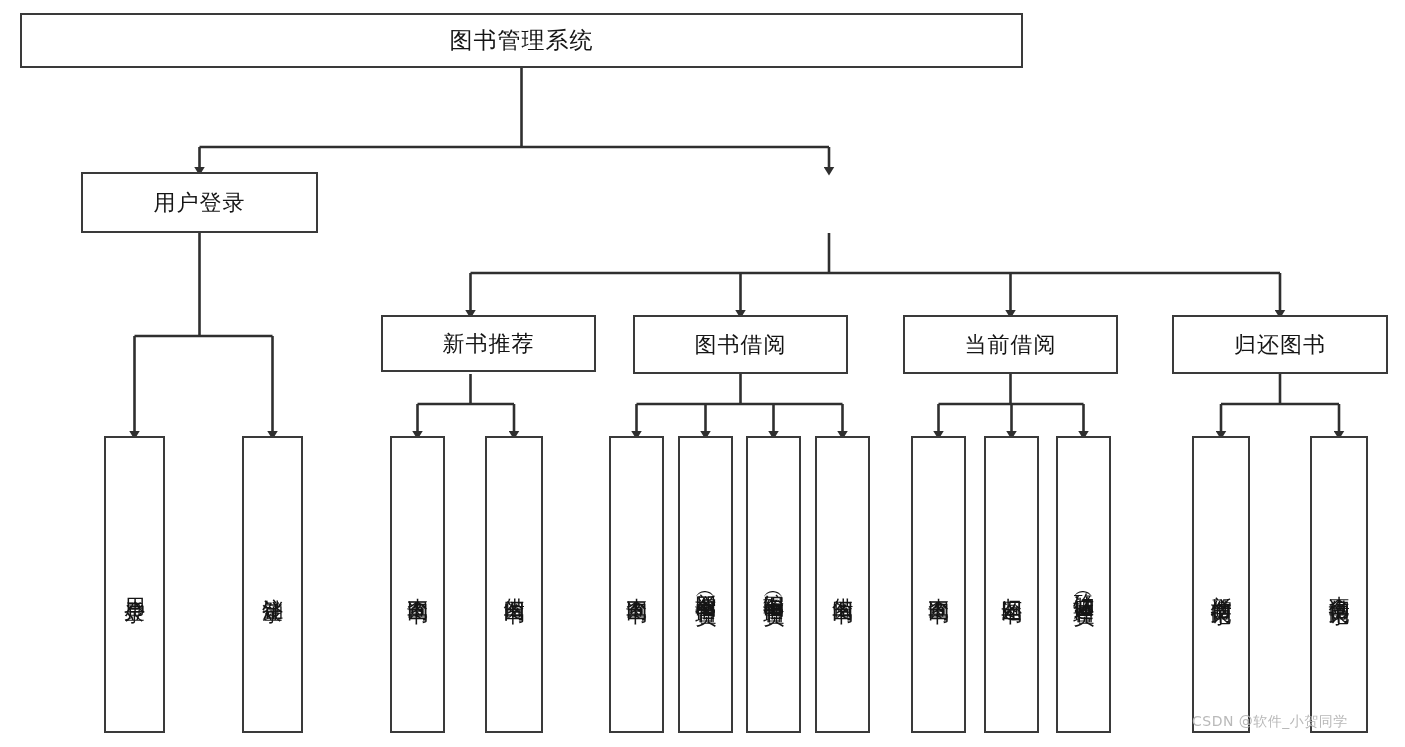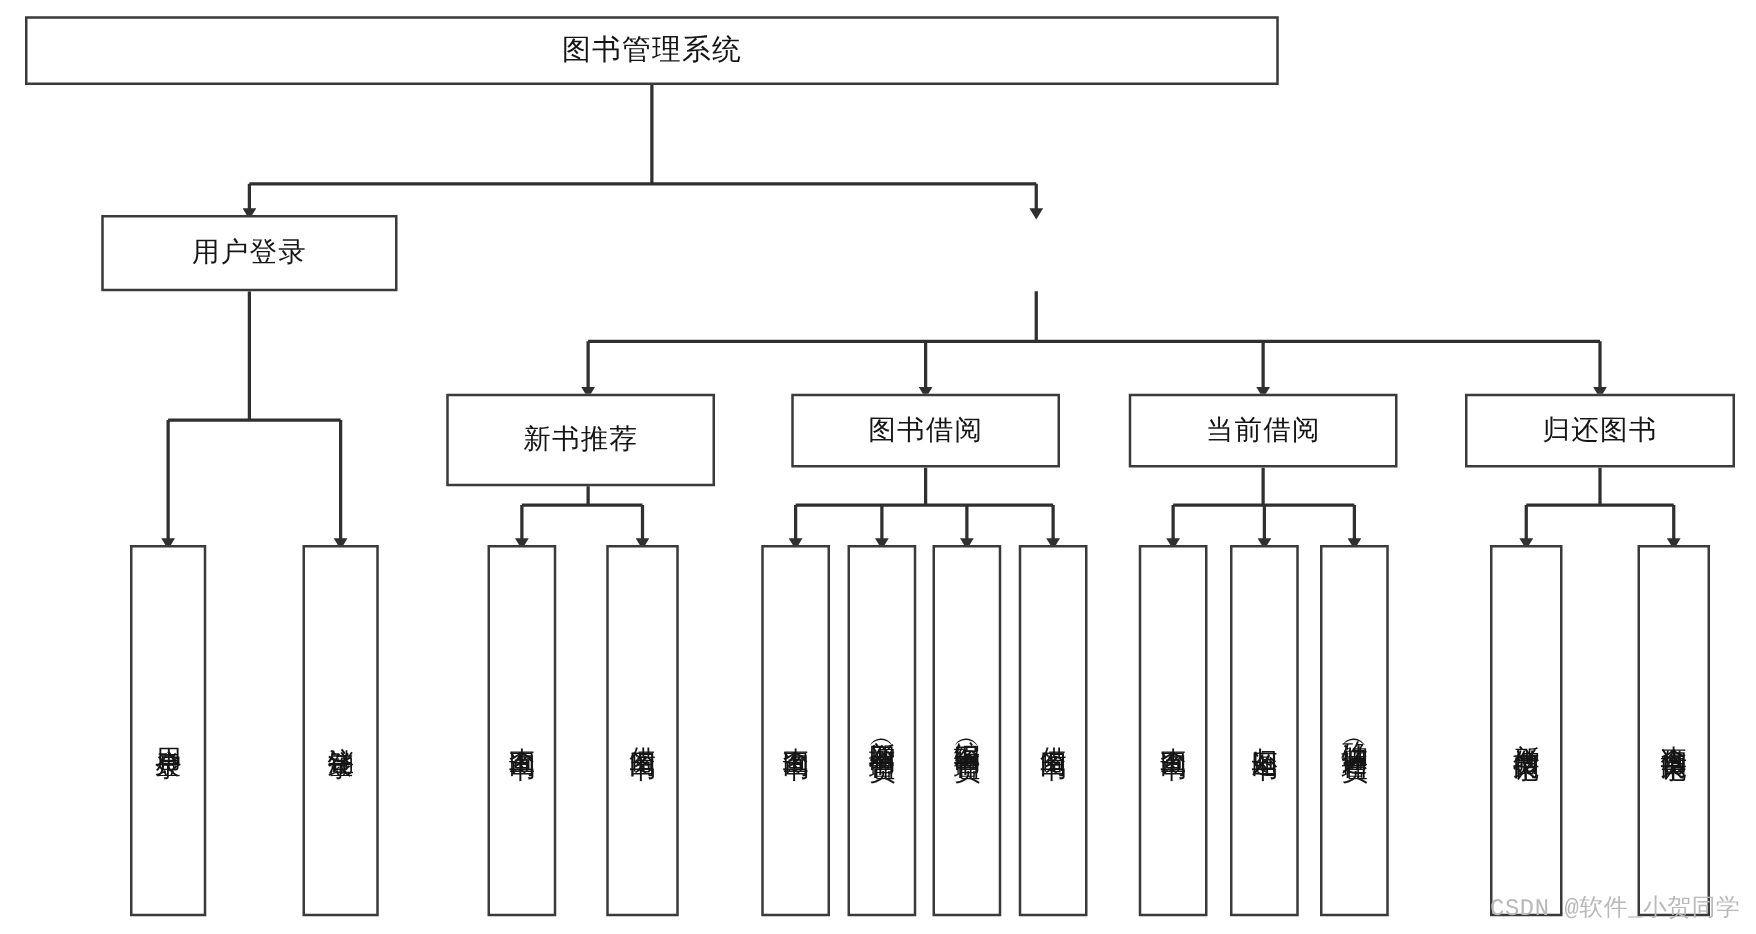--- a/index.html
+++ b/index.html
@@ -57,26 +57,25 @@
     -webkit-text-orientation: upright;
     font-size: 21px;
     line-height: 1.06;
     letter-spacing: 2px;
     white-space: normal;
     max-height: 100%;
   }
   .node.root .label { font-size: 23px; }
   .watermark {
     position: absolute;
-    font-size: 19px;
+    font-size: 14px;
     color: #b9b9b9;
     white-space: nowrap;
     z-index: 3;
     letter-spacing: 0.5px;
-    font-family: Liberation Mono, monospace;
   }
 </style>
 </head>
 <body>
 
 <div id="canvas">
 
   <svg id="wires" viewBox="0 0 1405 747" width="1405" height="747">
     <defs>
       <marker id="arrow" markerWidth="11" markerHeight="11" refX="4.4" refY="5.5" orient="auto" markerUnits="userSpaceOnUse">
@@ -121,21 +120,21 @@
   </svg>
 
   <div class="node root" style="left: 20px; top: 13px; width: 1003px; height: 55px;">
     <span class="label">图书管理系统</span>
   </div>
 
   <div class="node lvl2" style="left: 81px; top: 172px; width: 237px; height: 61px;">
     <span class="label">用户登录</span>
   </div>
 
-  <div class="node lvl3" style="left: 357px; top: 315px; width: 215px; height: 74px;">
+  <div class="node lvl3" style="left: 381px; top: 315px; width: 215px; height: 57px;">
     <span class="label">新书推荐</span>
   </div>
   <div class="node lvl3" style="left: 903px; top: 315px; width: 215px; height: 59px;">
     <span class="label">当前借阅</span>
   </div>
   <div class="node lvl3" style="left: 633px; top: 315px; width: 215px; height: 59px;">
     <span class="label">图书借阅</span>
   </div>
   <div class="node lvl3" style="left: 1172px; top: 315px; width: 216px; height: 59px;">
     <span class="label">归还图书</span>

